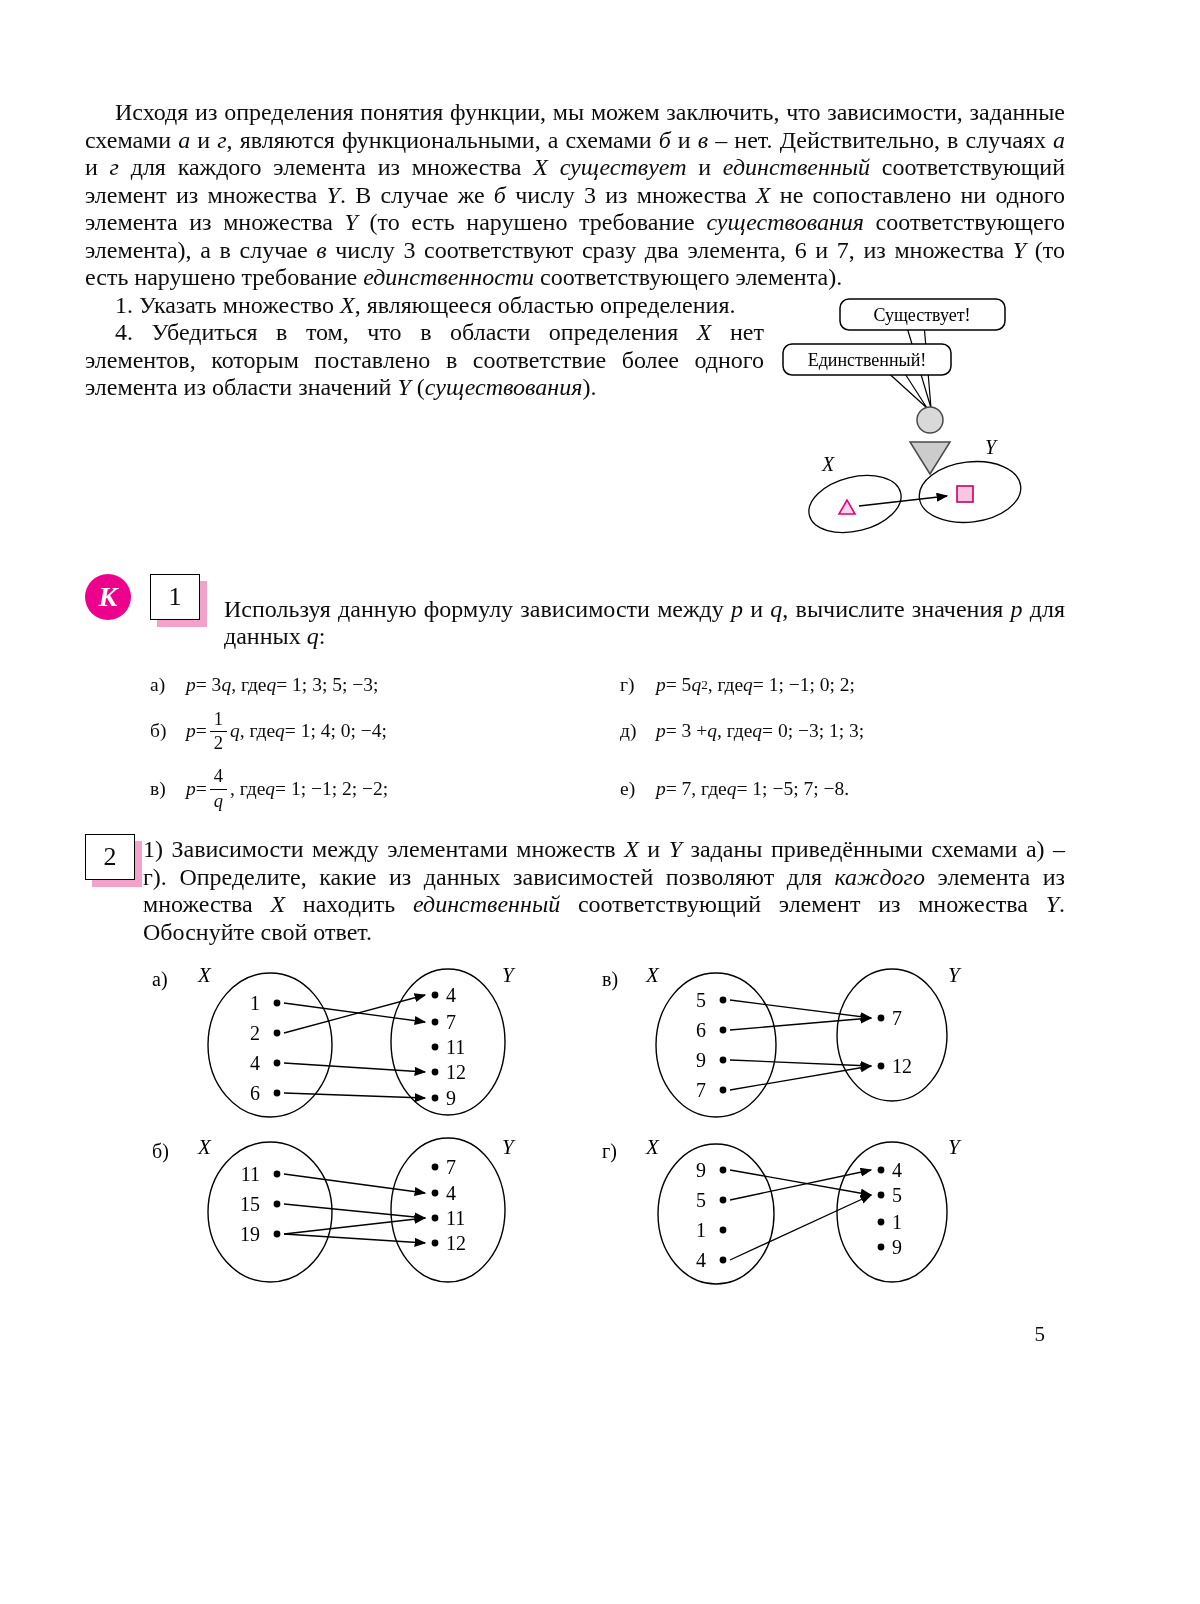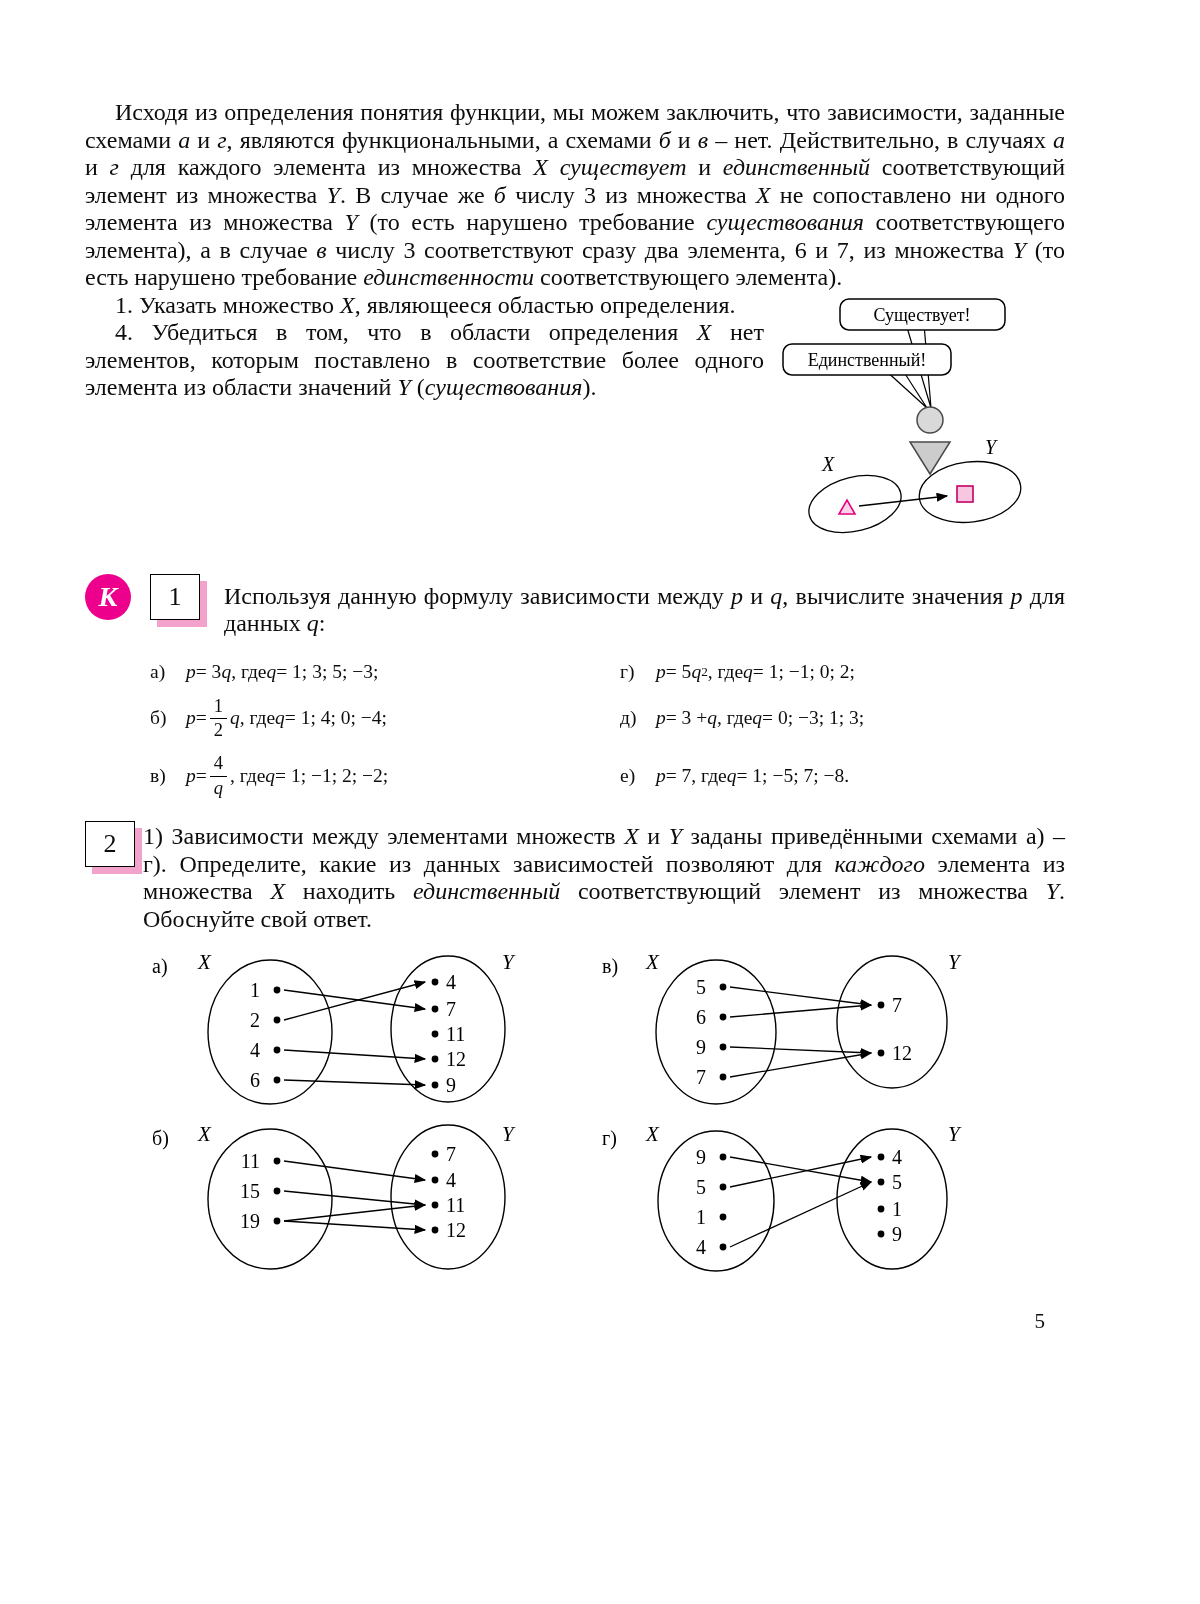--- a/index.html
+++ b/index.html
@@ -45,21 +45,21 @@
   .k-badge{
     width:46px;height:46px;border-radius:50%;background:#ec008c;color:#fff;
     display:flex;align-items:center;justify-content:center;
     font-size:28px;font-style:italic;font-weight:bold;flex:none;
   }
   .num-box{
     width:48px;height:44px;background:#fff;border:1.5px solid #000;
     box-shadow:7px 7px 0 #f3a2cc;display:flex;align-items:center;justify-content:center;
     font-size:26px;flex:none;margin-left:19px;
   }
-  .task-head .task-text{margin-left:24px;margin-top:9px;text-indent:0;flex:1;}
+  .task-head .task-text{margin-left:24px;margin-top:22px;text-indent:0;flex:1;}
 
   .items-grid{
     display:grid;grid-template-columns:470px 1fr;
     margin-left:65px;margin-top:16px;
   }
   .item{display:flex;align-items:center;padding:7px 0;font-size:19.5px;}
   .item-label{width:36px;flex:none;}
   .formula{display:inline-flex;align-items:center;flex-wrap:wrap;}
   .frac{
     display:inline-flex;flex-direction:column;align-items:center;

